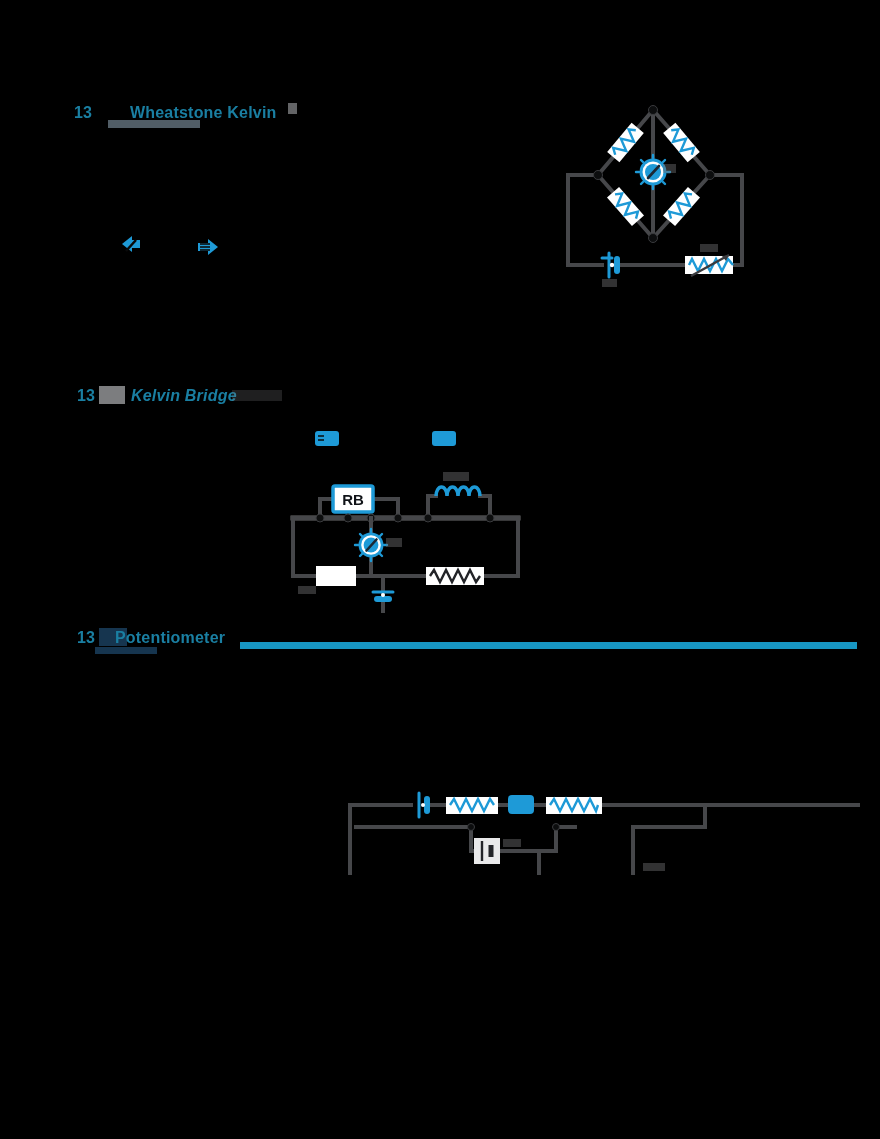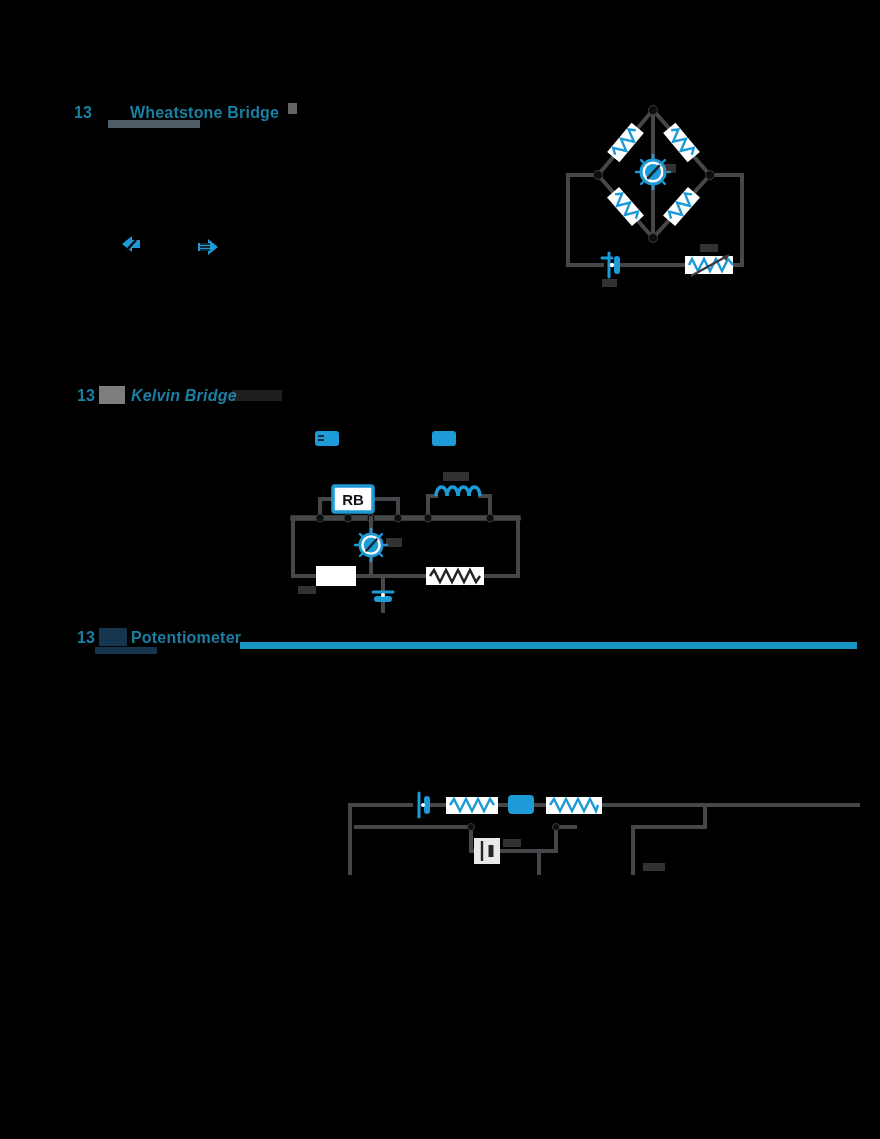--- a/index.html
+++ b/index.html
@@ -27,21 +27,21 @@
   .pill{fill:#1e9ad7;}
   .rbtext{font-family:"Liberation Sans",sans-serif;font-size:15px;font-weight:bold;fill:#101318;}
 </style>
 </head>
 <body>
 
 <div class="page">
 
   <span class="hnum" style="left:74px;top:104px;">13</span>
   <div class="artifact" style="left:108px;top:120px;width:92px;height:8px;background:#5f6d78;opacity:.85;"></div>
-  <span class="htitle" style="left:130px;top:104px;">Wheatstone Bridge</span>
+  <span class="htitle" style="left:130px;top:104px;">Wheatstone Kelvin</span>
   <div class="artifact" style="left:288px;top:103px;width:9px;height:11px;background:#7c7d7f;opacity:.8;"></div>
 
   <svg style="left:120px;top:234px;" width="22" height="20" viewBox="0 0 22 20">
     <polygon class="pill" points="2,10 12,2 12,6 20,6 20,14 12,14 12,18"></polygon>
     <line x1="6" y1="17" x2="16" y2="6" stroke="#0a0a0a" stroke-width="2.5"></line>
   </svg>
   <svg style="left:196px;top:238px;" width="24" height="18" viewBox="0 0 24 18">
     <polygon class="pill" points="22,9 12,1 12,5 2,5 2,13 12,13 12,17"></polygon>
     <line x1="4" y1="6" x2="14" y2="6" stroke="#0a0a0a" stroke-width="1.6"></line>
     <line x1="4" y1="9" x2="14" y2="9" stroke="#0a0a0a" stroke-width="1.6"></line>
@@ -199,21 +199,21 @@
       <circle cx="105" cy="169" r="2" fill="#fff"></circle>
     </g>
 
     <rect class="smudge" x="165" y="46" width="26" height="9"></rect>
     <rect class="smudge" x="108" y="112" width="16" height="9"></rect>
     <rect class="smudge" x="20" y="160" width="18" height="8"></rect>
   </svg>
 
   <span class="hnum" style="left:77px;top:629px;">13</span>
   <div class="artifact" style="left:99px;top:628px;width:28px;height:18px;background:#16354f;"></div>
-  <span class="htitle" style="left:131px;top:629px;">Potentiometer</span>
+  <span class="htitle" style="left:115px;top:629px;">Potentiometer</span>
   <div class="artifact" style="left:95px;top:647px;width:62px;height:7px;background:#16354f;"></div>
   <div class="rule" style="left:240px;top:642px;width:617px;height:7px;"></div>
 
   <svg style="left:343px;top:783px;" width="520" height="155" viewBox="0 0 520 155">
 
     <g>
       <line class="wire" x1="7" y1="22" x2="68" y2="22"></line>
       <line class="wire" x1="88" y1="22" x2="103" y2="22"></line>
       <line class="wire" x1="155" y1="22" x2="165" y2="22"></line>
       <line class="wire" x1="191" y1="22" x2="203" y2="22"></line>

